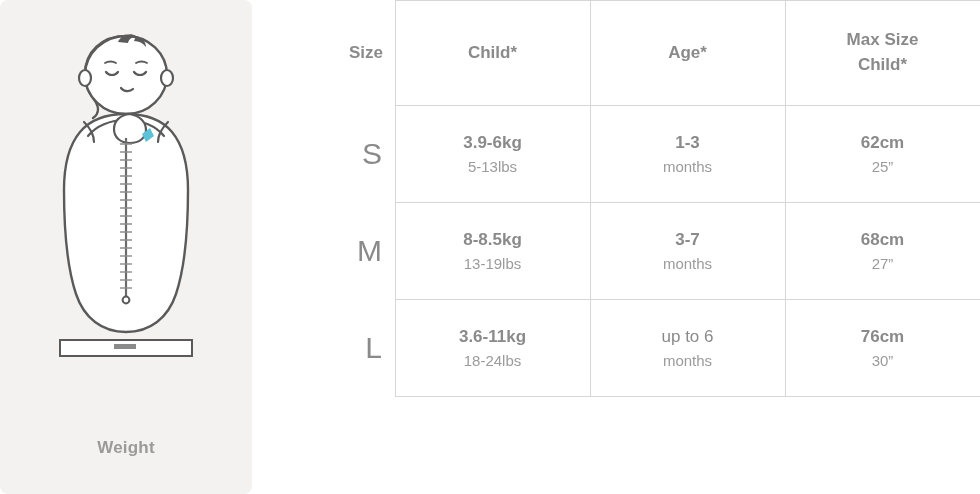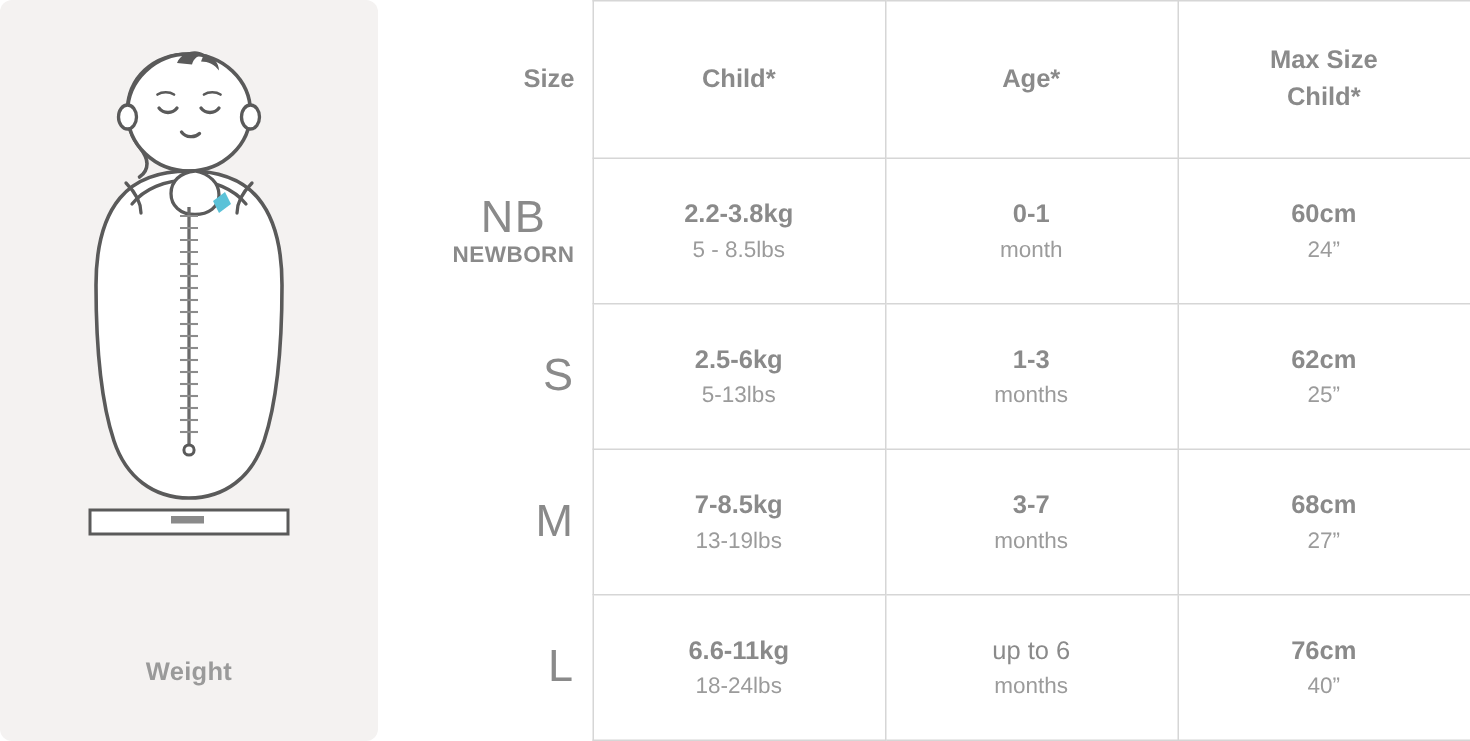--- a/index.html
+++ b/index.html
@@ -224,101 +224,81 @@
           <th class="col-head">Child*</th>
           <th class="col-head">Age*</th>
           <th class="col-head">
             <div>Max Size</div>
             <div>Child*</div>
           </th>
         </tr>
       </thead>
       <tbody>
 
-        <tr>
-          <td class="size-label-cell">
-            <div class="size-label-inner">
-              <div class="size-big">NB</div>
-              <div class="size-sub">NEWBORN</div>
-            </div>
-          </td>
-          <td class="data-cell">
-            <div class="primary">2.2-3.8kg</div>
-            <div class="secondary">5 - 8.5lbs</div>
-          </td>
-          <td class="data-cell">
-            <div class="primary">0-1</div>
-            <div class="secondary">month</div>
-          </td>
-          <td class="data-cell">
-            <div class="primary">60cm</div>
-            <div class="secondary">24”</div>
-          </td>
-        </tr>
 
         <tr>
           <td class="size-label-cell">
             <div class="size-label-inner">
               <div class="size-big">S</div>
               <div class="size-sub"></div>
             </div>
           </td>
           <td class="data-cell">
-            <div class="primary">2.5-6kg</div>
+            <div class="primary">3.9-6kg</div>
             <div class="secondary">5-13lbs</div>
           </td>
           <td class="data-cell">
             <div class="primary">1-3</div>
             <div class="secondary">months</div>
           </td>
           <td class="data-cell">
             <div class="primary">62cm</div>
             <div class="secondary">25”</div>
           </td>
         </tr>
 
         <tr>
           <td class="size-label-cell">
             <div class="size-label-inner">
               <div class="size-big">M</div>
               <div class="size-sub"></div>
             </div>
           </td>
           <td class="data-cell">
-            <div class="primary">7-8.5kg</div>
+            <div class="primary">8-8.5kg</div>
             <div class="secondary">13-19lbs</div>
           </td>
           <td class="data-cell">
             <div class="primary">3-7</div>
             <div class="secondary">months</div>
           </td>
           <td class="data-cell">
             <div class="primary">68cm</div>
             <div class="secondary">27”</div>
           </td>
         </tr>
 
         <tr>
           <td class="size-label-cell">
             <div class="size-label-inner">
               <div class="size-big">L</div>
               <div class="size-sub"></div>
             </div>
           </td>
           <td class="data-cell">
-            <div class="primary">6.6-11kg</div>
+            <div class="primary">3.6-11kg</div>
             <div class="secondary">18-24lbs</div>
           </td>
           <td class="data-cell">
             <div class="primary light">up to 6</div>
             <div class="secondary">months</div>
           </td>
           <td class="data-cell">
             <div class="primary">76cm</div>
-            <div class="secondary">40”</div>
+            <div class="secondary">30”</div>
           </td>
         </tr>
 
       </tbody>
     </table>
   </div>
 
 </div>
 
 </body></html>

